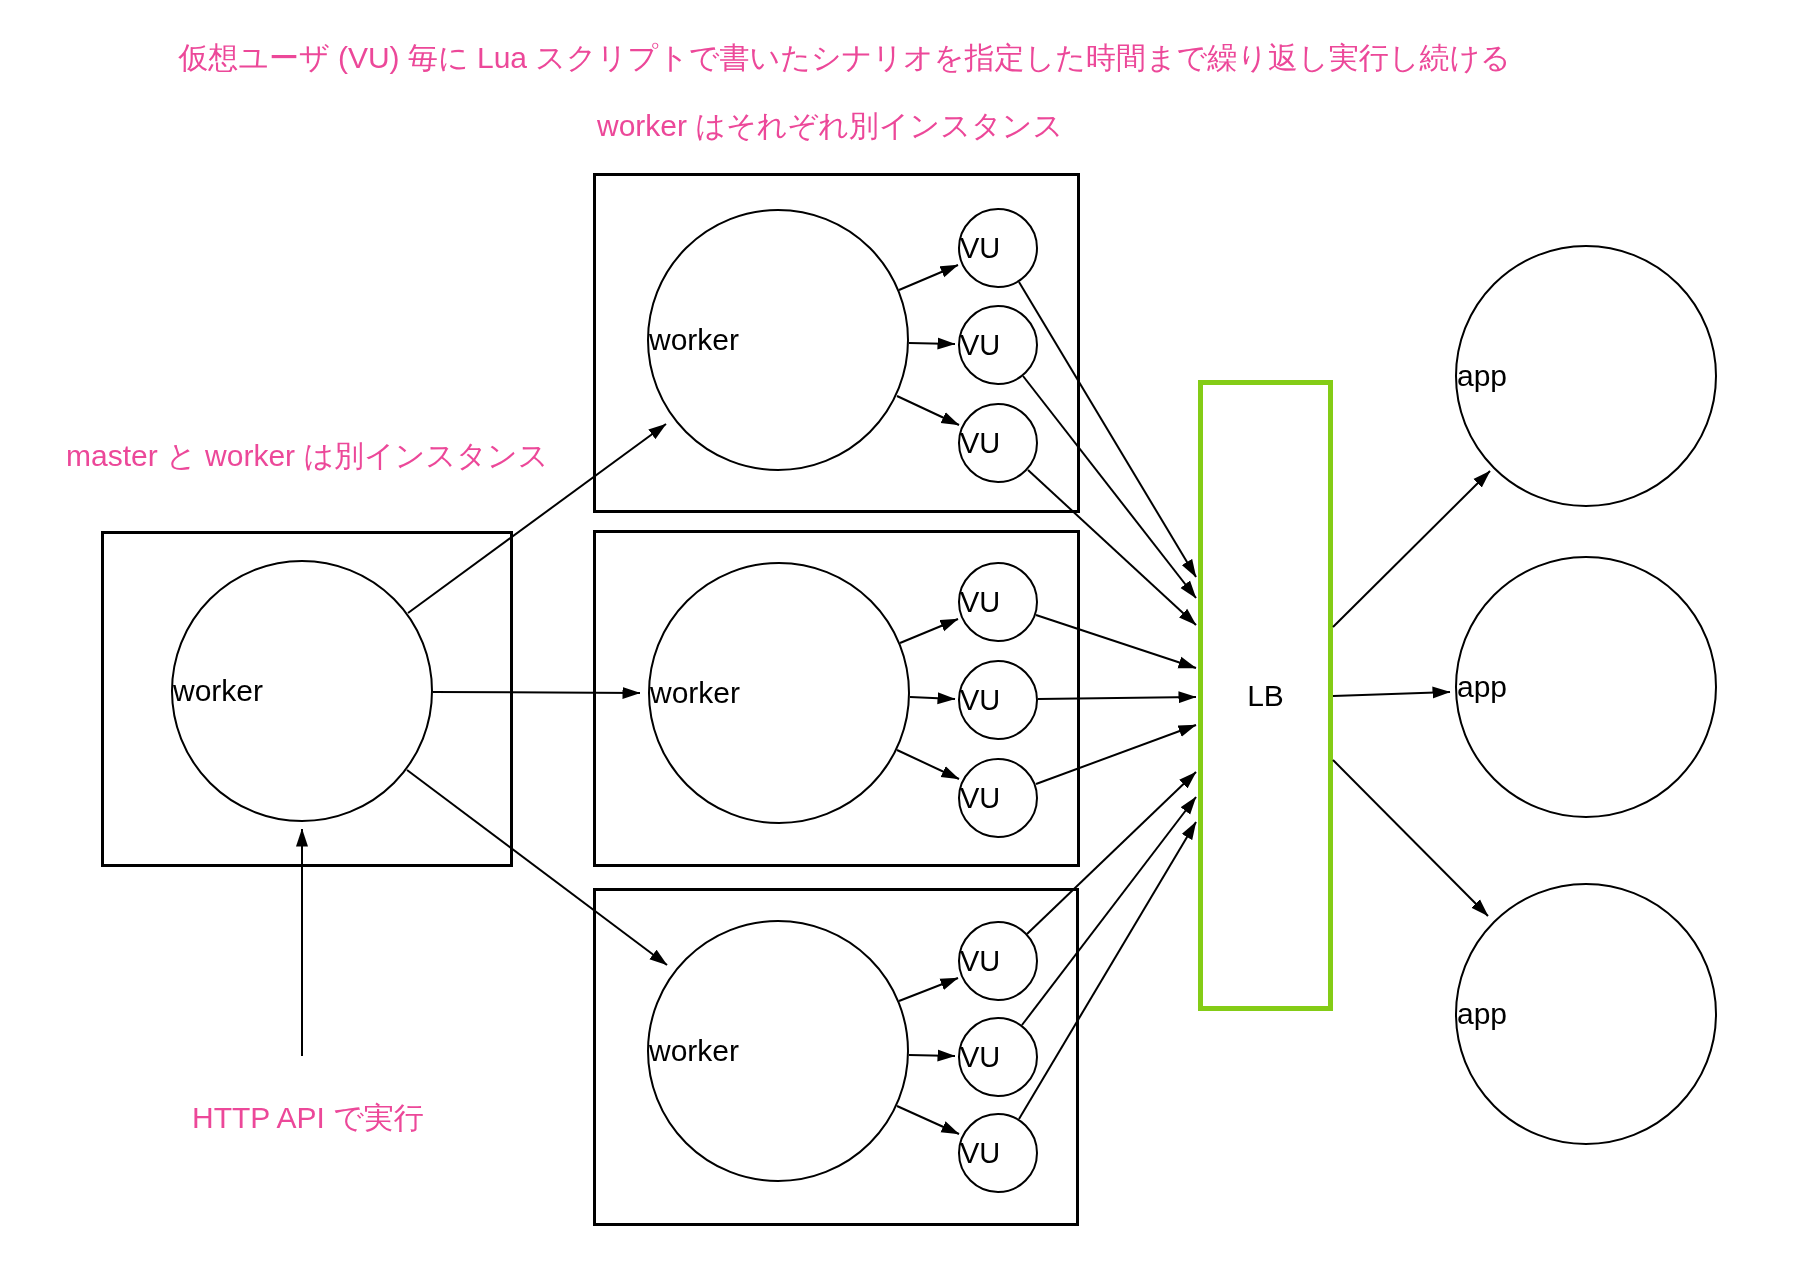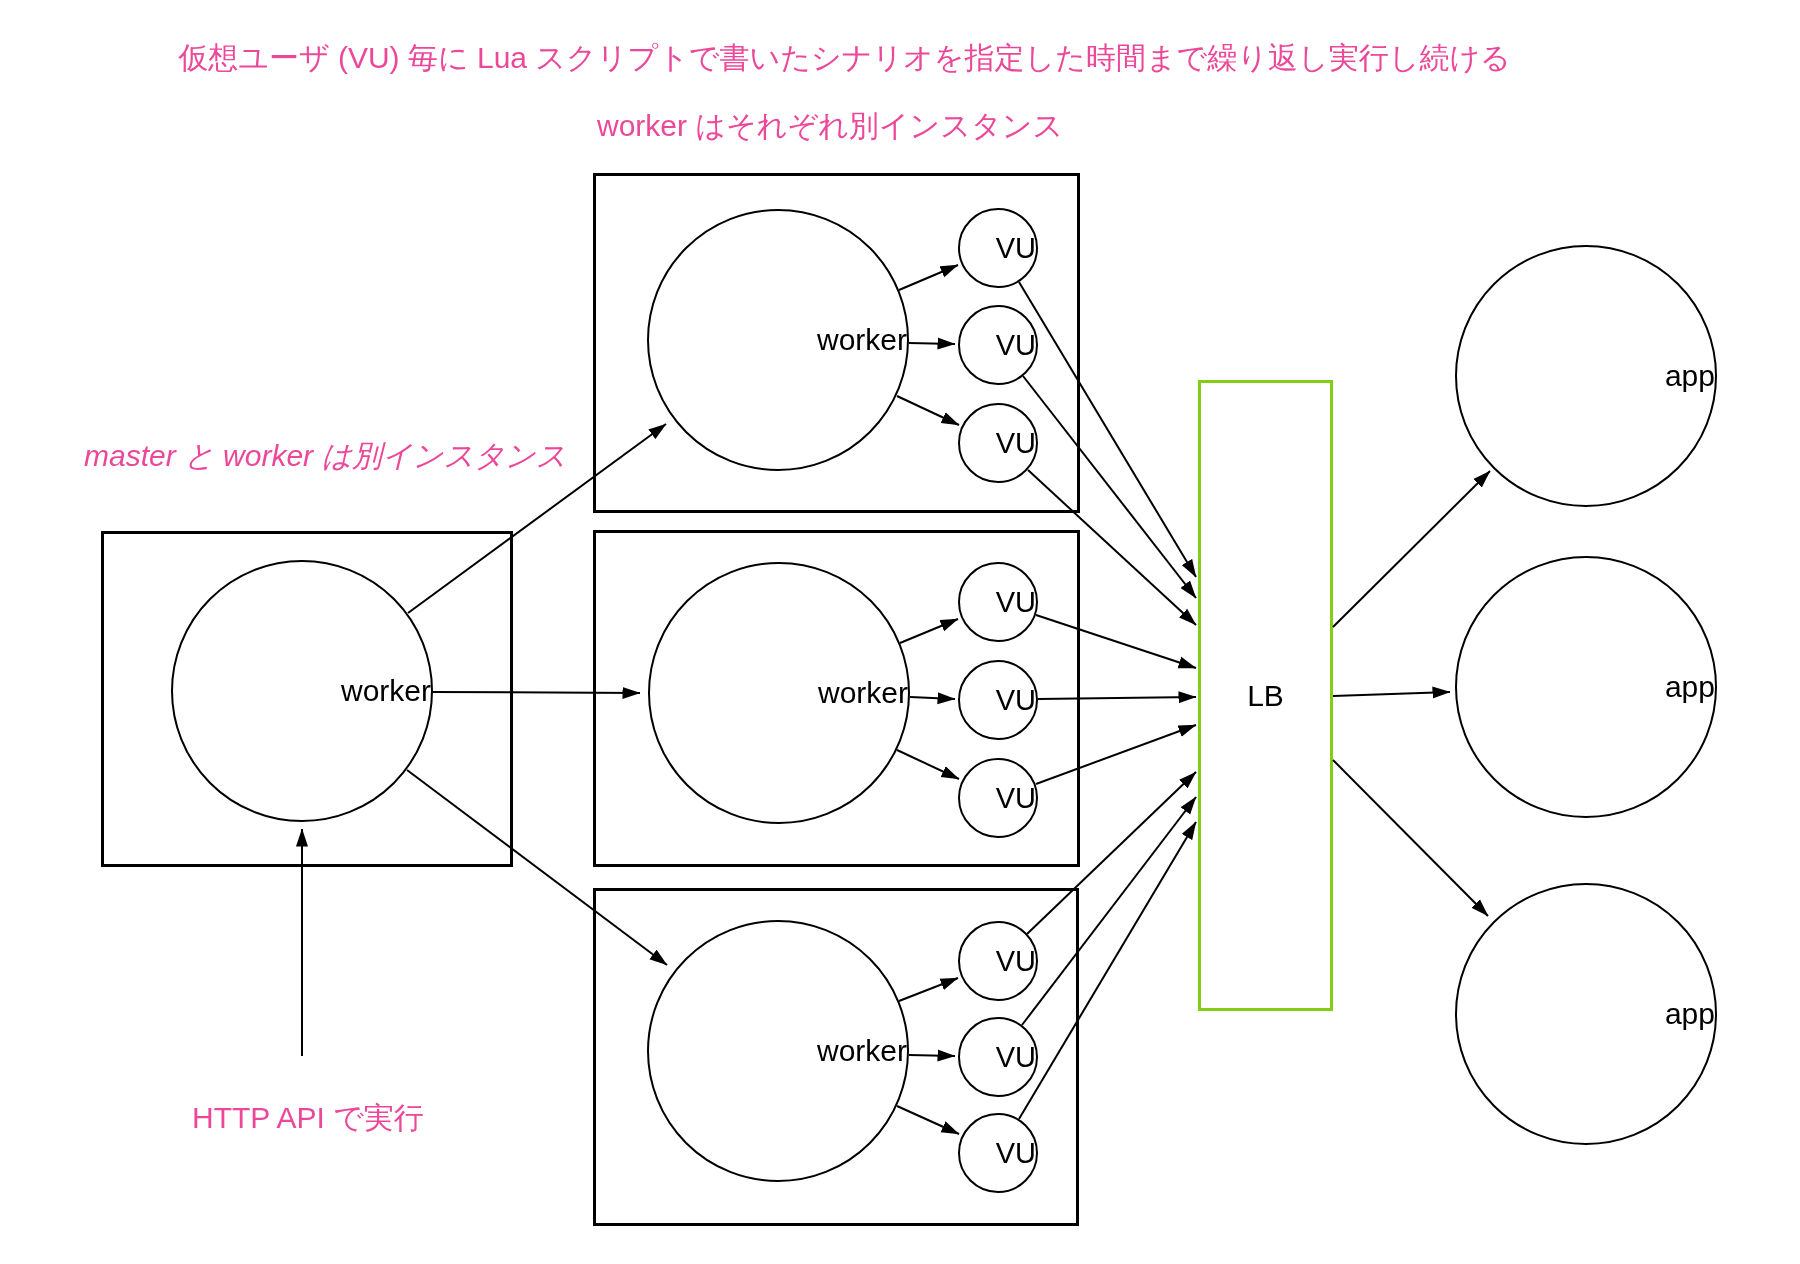--- a/index.html
+++ b/index.html
@@ -28,28 +28,28 @@
     z-index: 1;
   }
   .circle {
     position: absolute;
     border: 2px solid #000000;
     border-radius: 50%;
     background: #ffffff;
     box-sizing: border-box;
     display: flex;
     align-items: center;
-    justify-content: flex-end;
+    justify-content: flex-start;
     font-size: 30px;
     z-index: 2;
   }
   .circle.vu { font-size: 29px; }
   .lbbox {
     position: absolute;
-    border: 3px solid #84cc16;
+    border: 5px solid #84cc16;
     background: #ffffff;
     box-sizing: border-box;
     display: flex;
     align-items: center;
     justify-content: center;
     font-size: 30px;
     z-index: 2;
   }
   svg.arrows {
     position: absolute;
@@ -60,21 +60,21 @@
   }
   svg.arrows line { stroke: #000000; stroke-width: 2; }
 </style>
 </head>
 <body>
 
 <div class="canvas">
 
   <div class="txt" style="left:177px; top:40px; width:1335px; text-align:center;">仮想ユーザ (VU) 毎に Lua スクリプトで書いたシナリオを指定した時間まで繰り返し実行し続ける</div>
   <div class="txt" style="left:597px; top:108px;">worker はそれぞれ別インスタンス</div>
-  <div class="txt" style="left:84px; top:438px;font-style:italic;">master と worker は別インスタンス</div>
+  <div class="txt" style="left:66px; top:438px;">master と worker は別インスタンス</div>
   <div class="txt" style="left:192px; top:1100px;">HTTP API で実行</div>
 
   <div class="rect" style="left:101px; top:531px; width:412px; height:336px;"></div>
   <div class="rect" style="left:593px; top:173px; width:487px; height:340px;"></div>
   <div class="rect" style="left:593px; top:530px; width:487px; height:337px;"></div>
   <div class="rect" style="left:593px; top:888px; width:486px; height:338px;"></div>
 
   <div class="circle" style="left:171px; top:560px; width:262px; height:262px;">
     <span>worker</span>
   </div>

